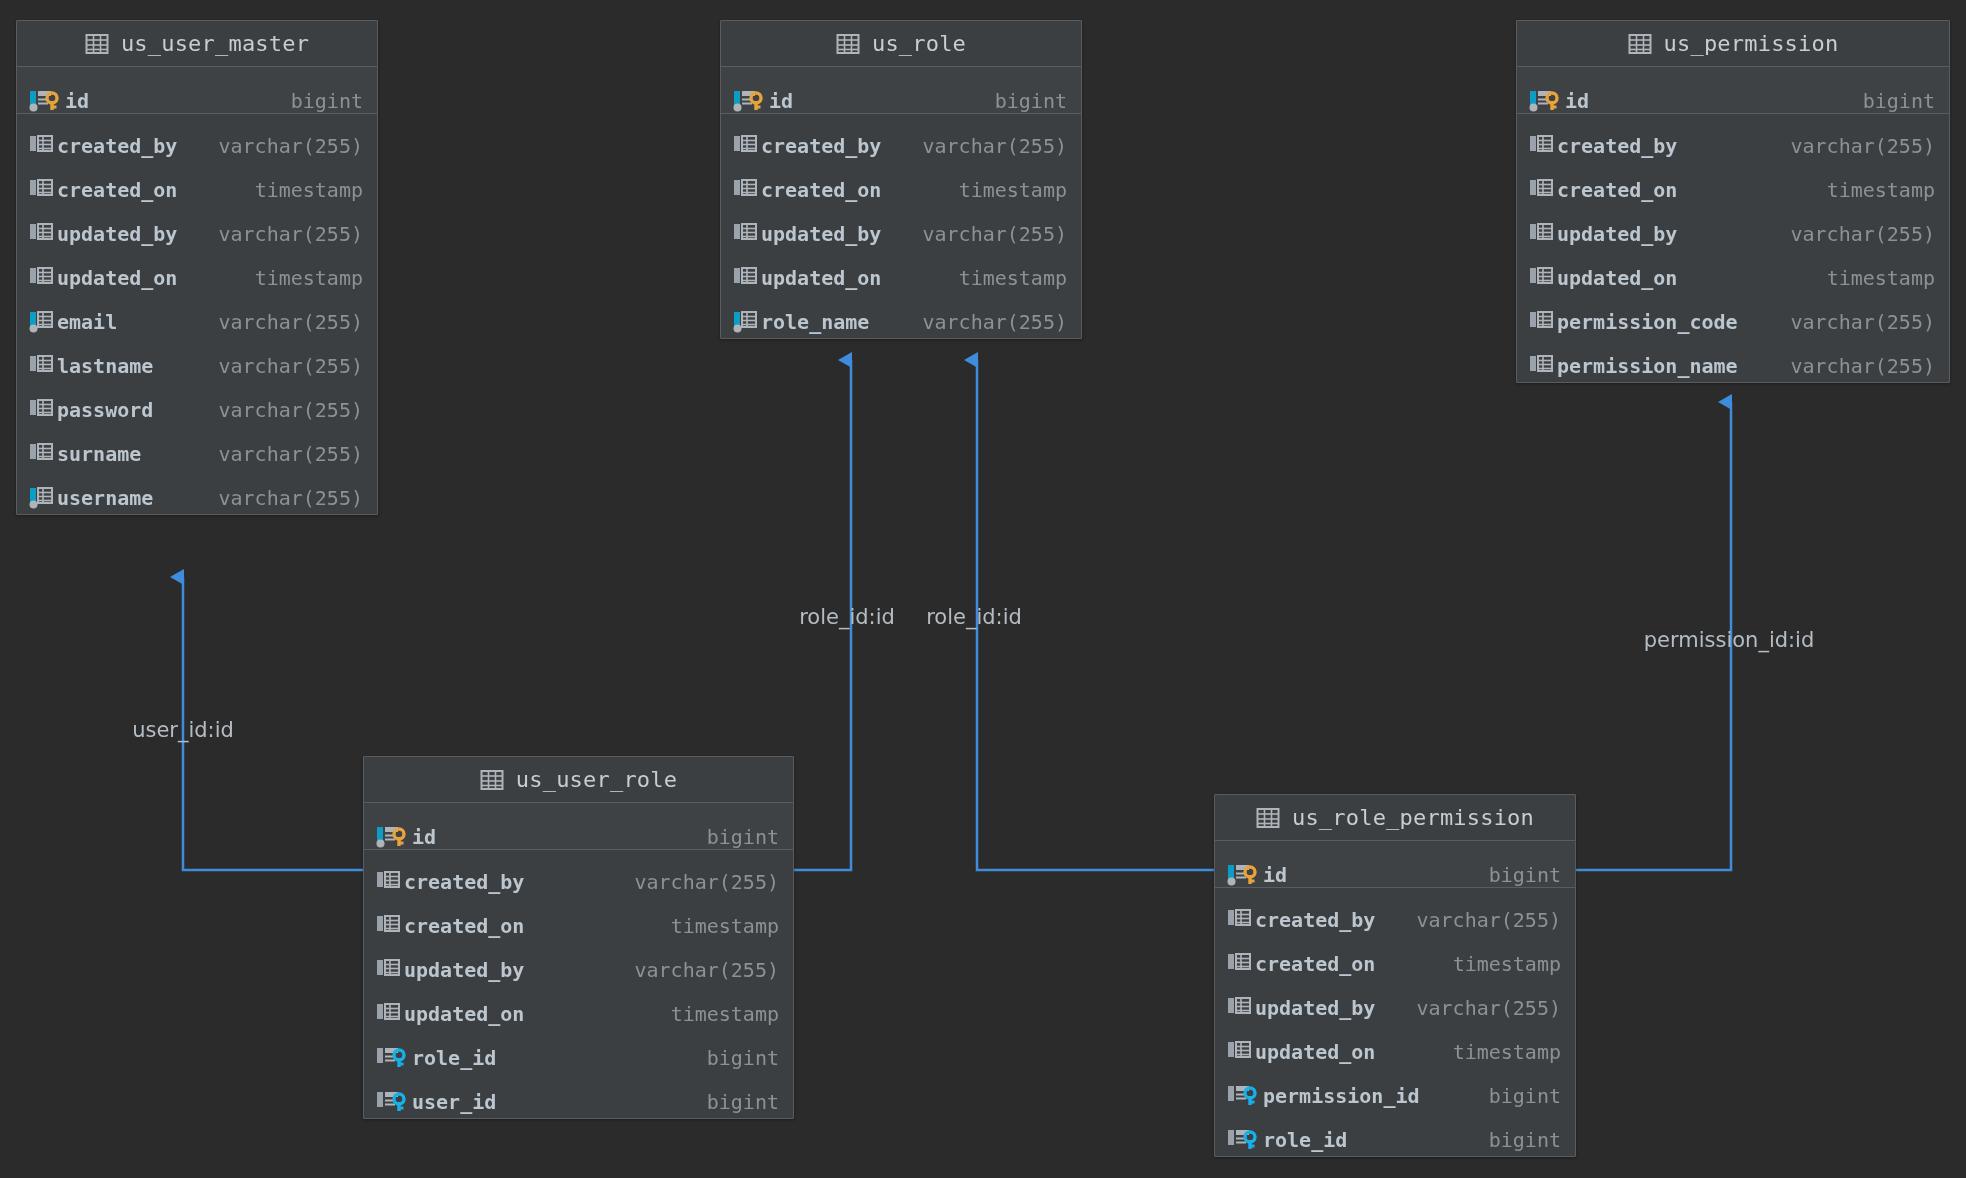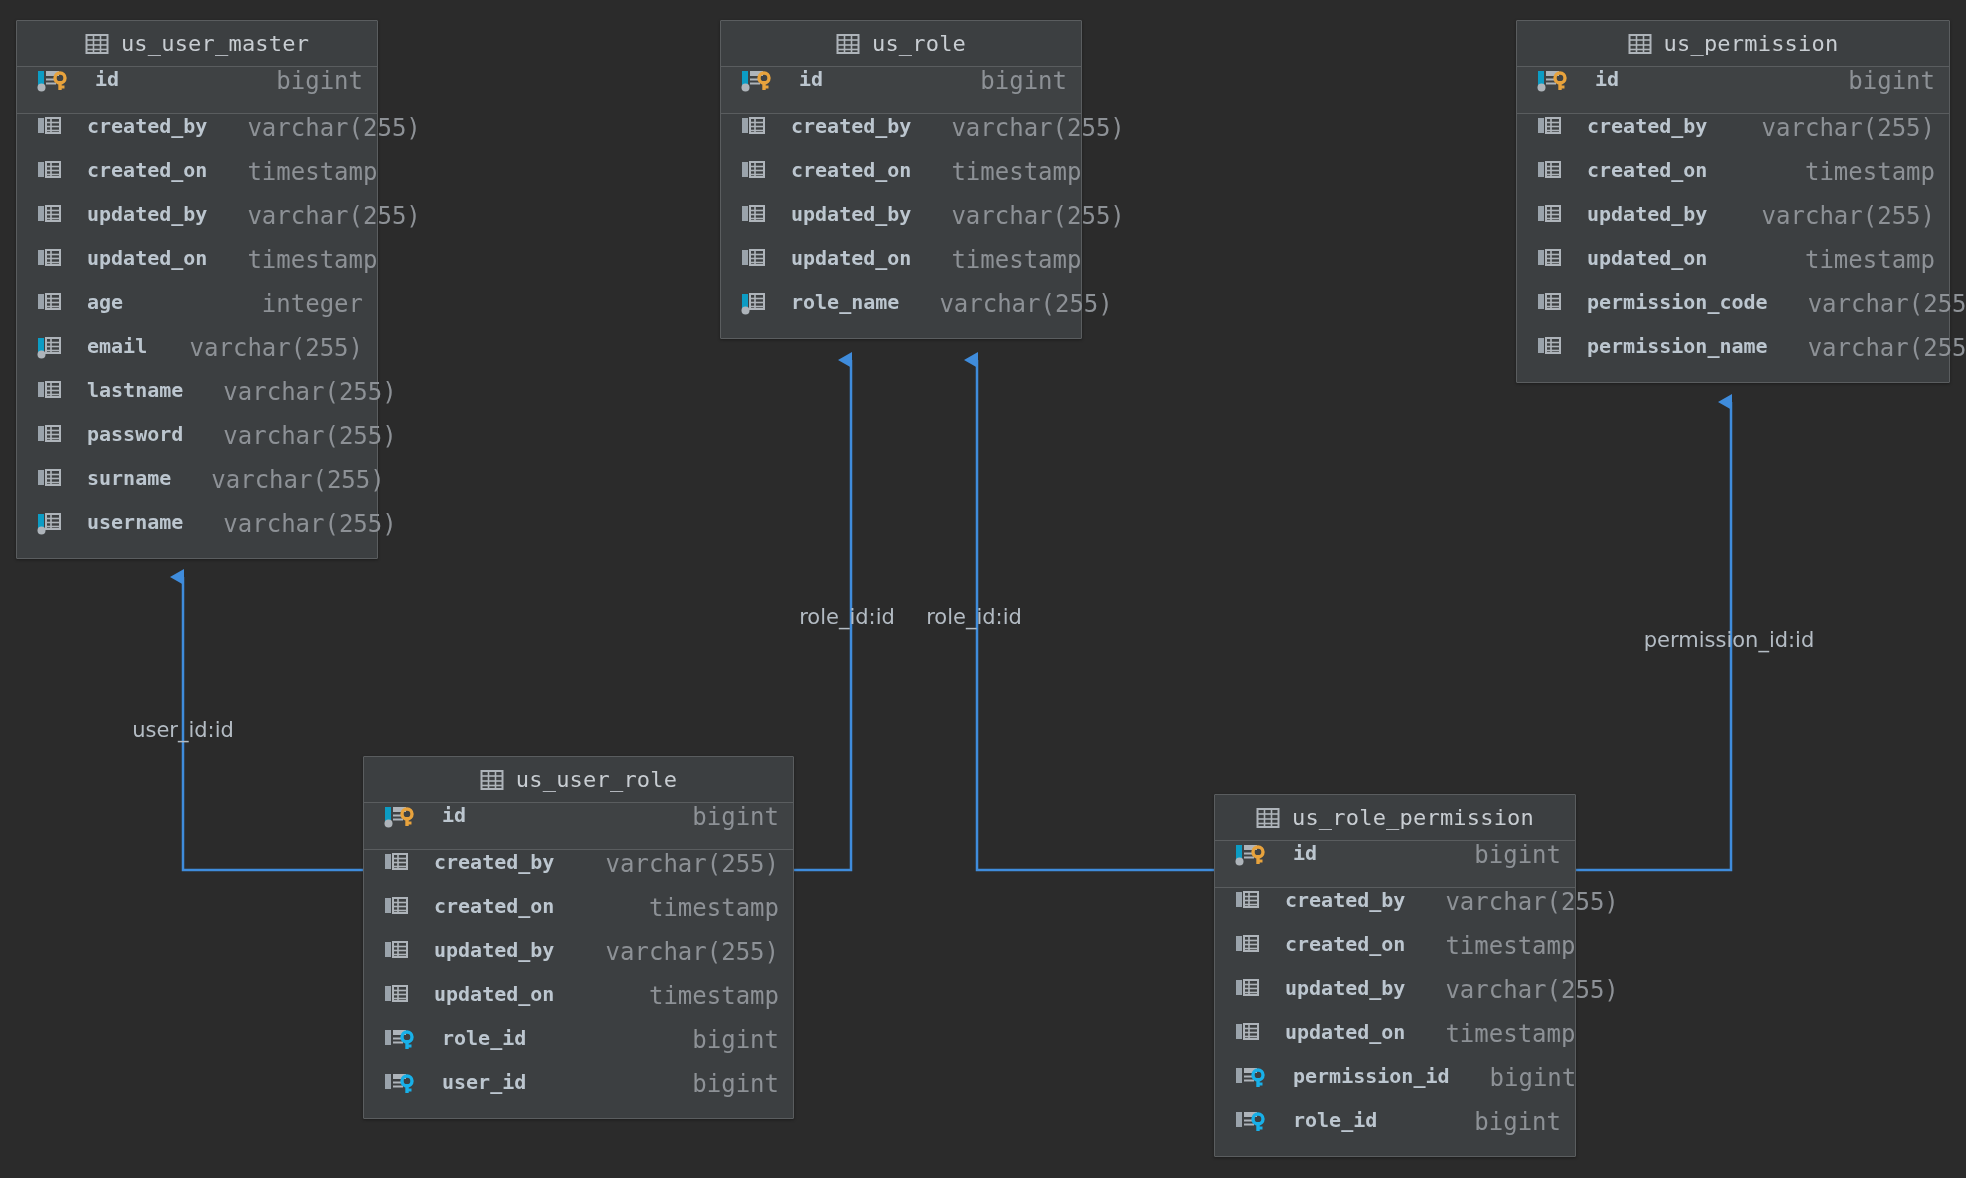--- a/index.html
+++ b/index.html
@@ -48,34 +48,34 @@
     white-space: nowrap;
   }
   .pk-row-wrap {
     border-bottom: 1px solid #5a5d5f;
     background: #3f4244;
   }
   .rows { background: #3c3f41; padding: 0 0 4px 0; }
   .row {
     height: 44px;
     display: flex;
-    align-items: flex-start;
-    padding: 0 14px 0 20px;
-    gap: 26px;
+    align-items: flex-end;
+    padding: 0 14px 0 12px;
+    gap: 4px;
   }
   .row.pk { height: 46px; }
   .col-name {
     color: #bcc6cf;
     font-size: 20px;
     font-weight: bold;
     white-space: nowrap;
   }
   .col-type {
     color: #8d9196;
-    font-size: 24px;
+    font-size: 20px;
     white-space: nowrap;
     margin-left: auto;
     padding-left: 14px;
   }
 
   
   .ico { flex: 0 0 auto; display: block; }
 
   
   .edge-label {
@@ -180,32 +180,20 @@
               <line x1="9" y1="8.5" x2="23" y2="8.5" stroke="#aeb4ba" stroke-width="1.6"></line>
               <line x1="9" y1="12.5" x2="23" y2="12.5" stroke="#aeb4ba" stroke-width="1.6"></line>
               <line x1="9" y1="16.5" x2="23" y2="16.5" stroke="#aeb4ba" stroke-width="1.6"></line>
               <line x1="14" y1="4" x2="14" y2="19" stroke="#aeb4ba" stroke-width="1.6"></line>
             </svg>
             <span class="col-name">updated_on</span>
             <span class="col-type">timestamp</span>
           </div>
           <div class="row">
             <svg width="24" height="26" viewBox="0 0 24 26" class="ico">
-              <rect x="1" y="4" width="6" height="15" fill="#9aa3ab"></rect>
-              <rect x="9" y="4" width="14" height="15" fill="none" stroke="#aeb4ba" stroke-width="2"></rect>
-              <line x1="9" y1="8.5" x2="23" y2="8.5" stroke="#aeb4ba" stroke-width="1.6"></line>
-              <line x1="9" y1="12.5" x2="23" y2="12.5" stroke="#aeb4ba" stroke-width="1.6"></line>
-              <line x1="9" y1="16.5" x2="23" y2="16.5" stroke="#aeb4ba" stroke-width="1.6"></line>
-              <line x1="14" y1="4" x2="14" y2="19" stroke="#aeb4ba" stroke-width="1.6"></line>
-            </svg>
-            <span class="col-name">age</span>
-            <span class="col-type">integer</span>
-          </div>
-          <div class="row">
-            <svg width="24" height="26" viewBox="0 0 24 26" class="ico">
               <rect x="1" y="4" width="6" height="15" fill="#0c9cc4"></rect>
               <circle cx="4.5" cy="20.5" r="4" fill="#aeb4ba"></circle>
               <rect x="9" y="4" width="14" height="15" fill="none" stroke="#aeb4ba" stroke-width="2"></rect>
               <line x1="9" y1="8.5" x2="23" y2="8.5" stroke="#aeb4ba" stroke-width="1.6"></line>
               <line x1="9" y1="12.5" x2="23" y2="12.5" stroke="#aeb4ba" stroke-width="1.6"></line>
               <line x1="9" y1="16.5" x2="23" y2="16.5" stroke="#aeb4ba" stroke-width="1.6"></line>
               <line x1="14" y1="4" x2="14" y2="19" stroke="#aeb4ba" stroke-width="1.6"></line>
             </svg>
             <span class="col-name">email</span>
             <span class="col-type">varchar(255)</span>

